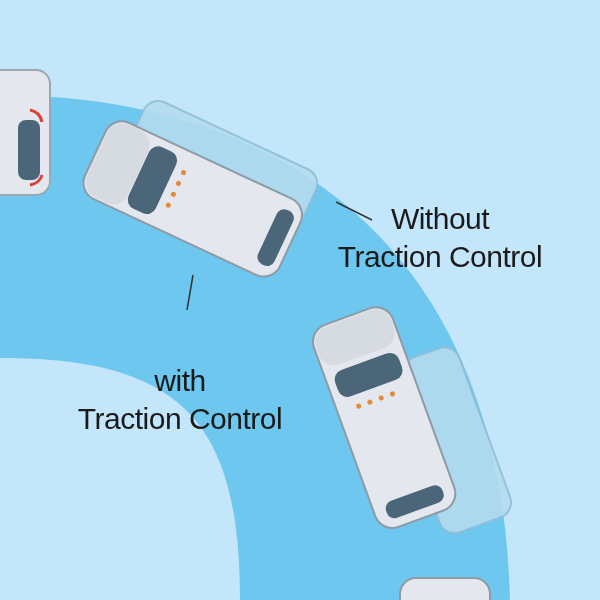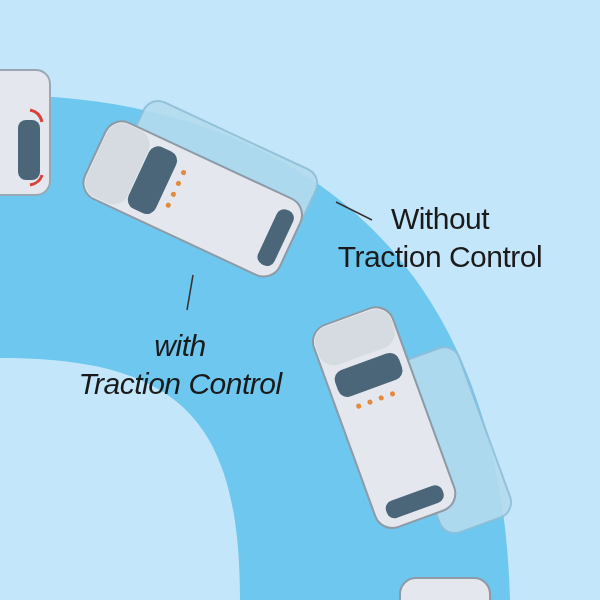--- a/index.html
+++ b/index.html
@@ -1,21 +1,21 @@
 <!DOCTYPE html>
 <html><head>
 <meta charset="utf-8">
 <style>
   html, body { margin: 0; padding: 0; }
   body { width: 600px; height: 600px; overflow: hidden; background: #c4e6fa; font-family: "Liberation Sans", sans-serif; }
   .stage { position: relative; width: 600px; height: 600px; }
   svg.scene { position: absolute; left: 0; top: 0; }
   .label { position: absolute; color: #1a1a1a; font-size: 30px; line-height: 38px; text-align: center; letter-spacing: -0.5px; }
   .lbl-without { left: 330px; top: 200px; width: 220px; }
-  .lbl-with { left: 60px; top: 327px; width: 240px; font-style: italic; }
+  .lbl-with { left: 60px; top: 362px; width: 240px; }
 </style>
 </head>
 <body>
 
 <div class="stage">
   <svg class="scene" width="600" height="600" viewBox="0 0 600 600">
 
     <path d="M0,95 C240,95 500,210 510,600 L240,600 C240,420 180,358 0,358 Z" fill="#6dc7ef"></path>
 
     <g>

